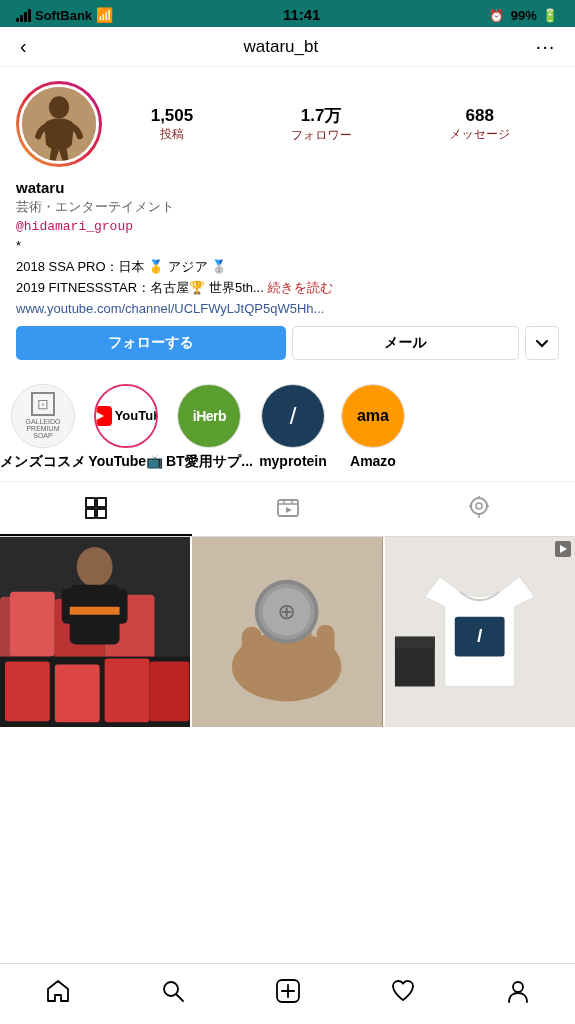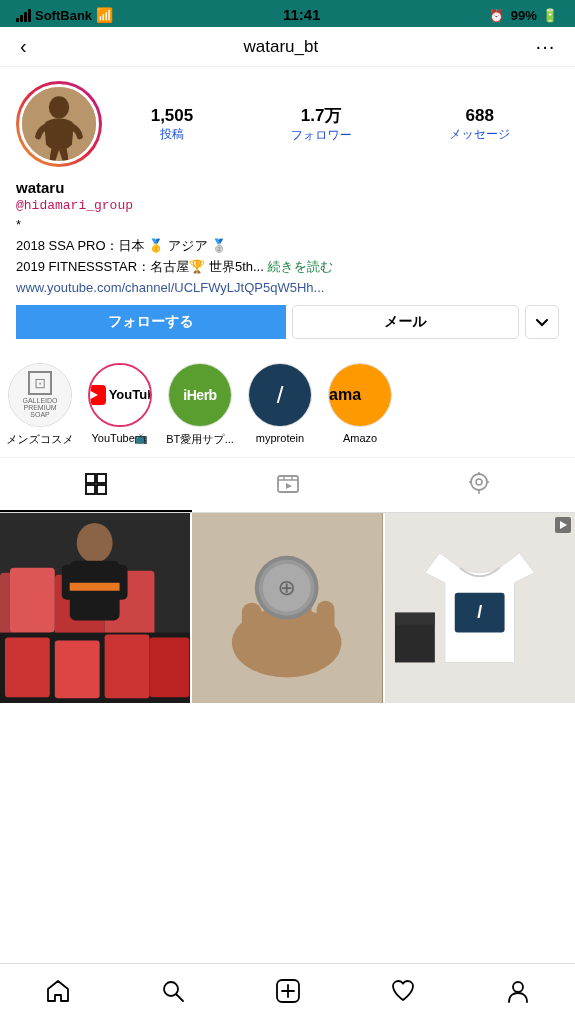--- a/index.html
+++ b/index.html
@@ -81,41 +81,41 @@
     .stats-row {
       display: flex;
       flex: 1;
       justify-content: space-around;
       align-items: center;
     }
     .stat-item {
       display: flex; flex-direction: column; align-items: center;
     }
     .stat-number { font-size: 17px; font-weight: 700; }
-    .stat-label { font-size: 12px; color: #1d4ed8; text-align: right; }
+    .stat-label { font-size: 12px; color: #7f1d1d; text-align: right; }
 
     .profile-name { font-size: 15px; font-weight: 700; margin-bottom: 2px; }
     .profile-category { font-size: 13px; color: #666; margin-bottom: 3px; }
     .profile-link { font-size: 13px; color: #be185d; margin-bottom: 3px; font-family: Liberation Mono, monospace; }
     .profile-bio { font-size: 13px; color: #000; margin-bottom: 3px; line-height: 1.4; }
     .profile-url { font-size: 13px; color: #385898; margin-bottom: 10px; }
-    .read-more { color: #15803d; }
+    .read-more { color: #b91c1c; }
 
     
     .action-buttons {
       display: flex;
       gap: 6px;
       margin-bottom: 14px;
     }
     .btn-follow {
       flex: 1.2;
       background: #3897f0;
       color: #fff;
       border: none;
-      border-radius: 0;
+      border-radius: 5px;
       padding: 7px 0;
       font-size: 14px;
       font-weight: 600;
       cursor: pointer;
     }
     .btn-message, .btn-email {
       flex: 1;
       background: #fff;
       color: #000;
       border: 1px solid #dbdbdb;
@@ -158,24 +158,25 @@
       border-radius: 50%;
       border: 1.5px solid #dbdbdb;
       display: flex; align-items: center; justify-content: center;
       overflow: hidden;
       background: #f5f5f5;
     }
     .highlight-circle.selected {
       border: 2.5px solid #e1306c;
     }
     .highlight-label {
-      font-size: 11px;
+      font-size: 14px;
       color: #000;
       text-align: left;
       word-break: break-all;
+      font-weight: bold;
     }
 
     
     .hl-galleido {
       background: #f5f5f5;
       display: flex; align-items: center; justify-content: center;
       width: 100%; height: 100%;
     }
     .hl-youtube {
       background: #fff;
@@ -187,21 +188,21 @@
       display: flex; align-items: center; justify-content: center;
       width: 100%; height: 100%;
     }
     .hl-myprotein {
       background: #1c3d5a;
       display: flex; align-items: center; justify-content: center;
       width: 100%; height: 100%;
     }
     .hl-amazon {
       background: #ff9900;
-      display: flex; align-items: center; justify-content: flex-start;
+      display: flex; align-items: center; justify-content: center;
       width: 100%; height: 100%;
     }
 
     
     .tabs-row {
       display: flex;
       border-bottom: 1px solid #dbdbdb;
     }
     .tab-item {
       flex: 1;
@@ -360,20 +361,21 @@
         <span class="stat-label">フォロワー</span>
       </div>
       <div class="stat-item">
         <span class="stat-number">688</span>
         <span class="stat-label">メッセージ</span>
       </div>
     </div>
   </div>
 
   <div class="profile-name">wataru</div>
+  <div class="profile-category">芸術・エンターテイメント</div>
   <div class="profile-link">@hidamari_group</div>
   <div class="profile-bio">*</div>
   <div class="profile-bio">2018 SSA PRO：日本 🥇 アジア 🥈</div>
   <div class="profile-bio">
     <span>2019 FITNESSSTAR：名古屋🏆 世界5th...</span>
     <span class="read-more">続きを読む</span>
   </div>
   <div class="profile-url">www.youtube.com/channel/UCLFWyLJtQP5qW5Hh...</div>
 
   <div class="action-buttons">

